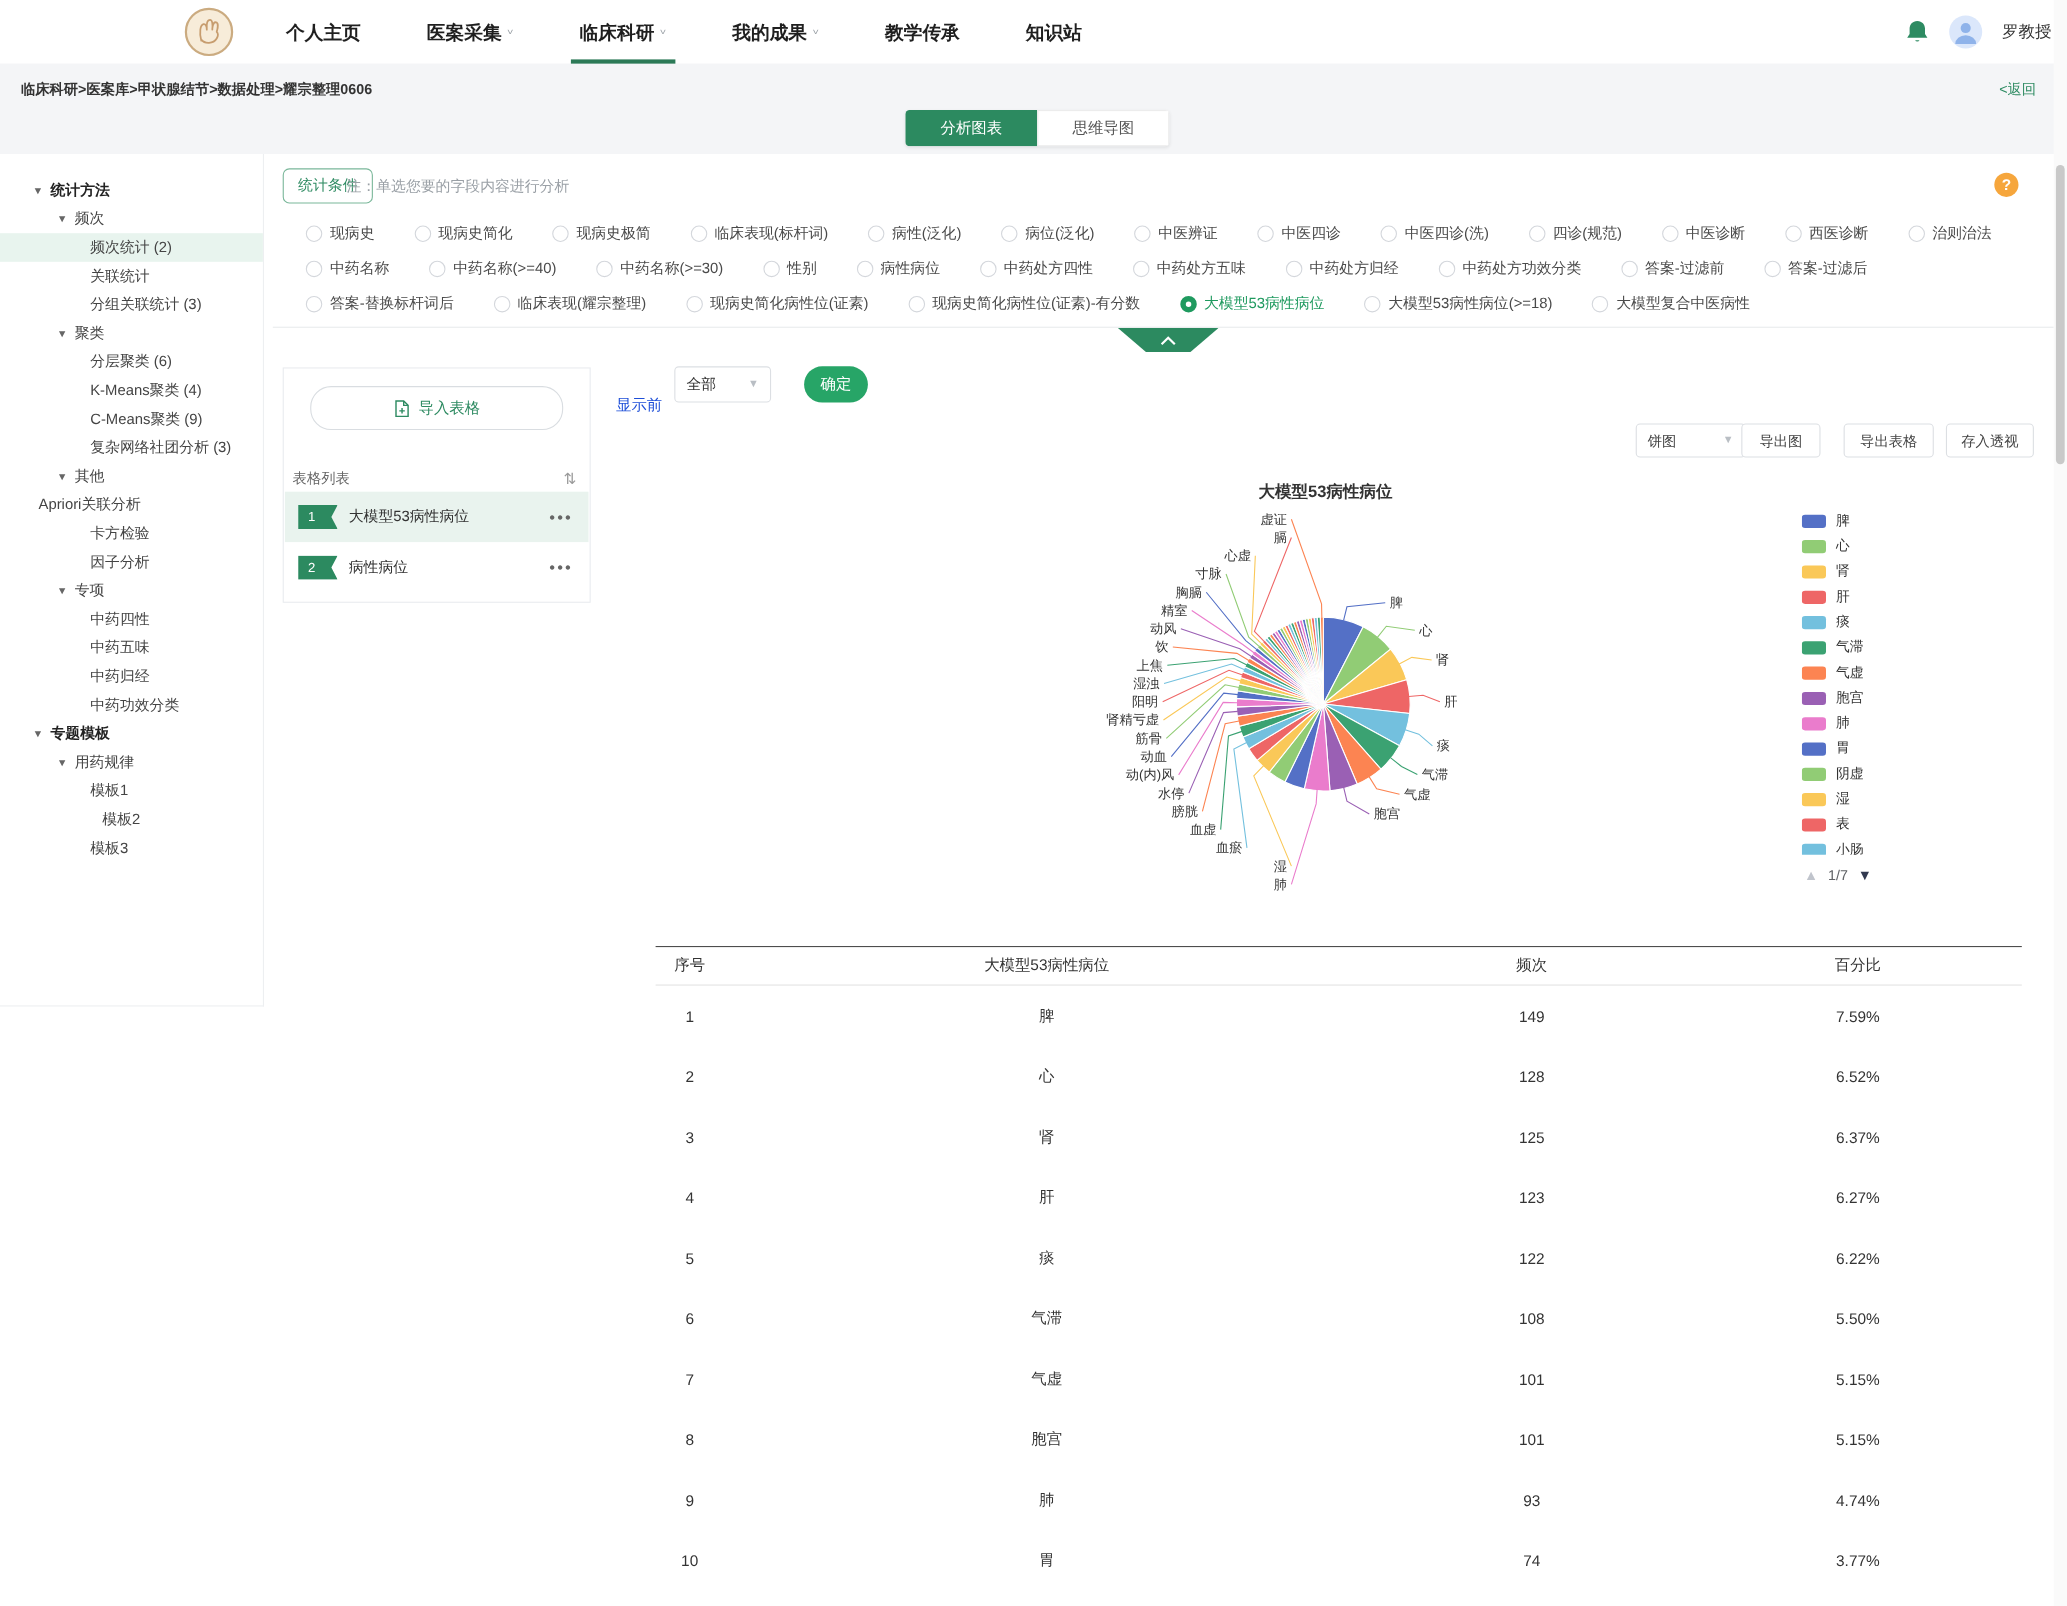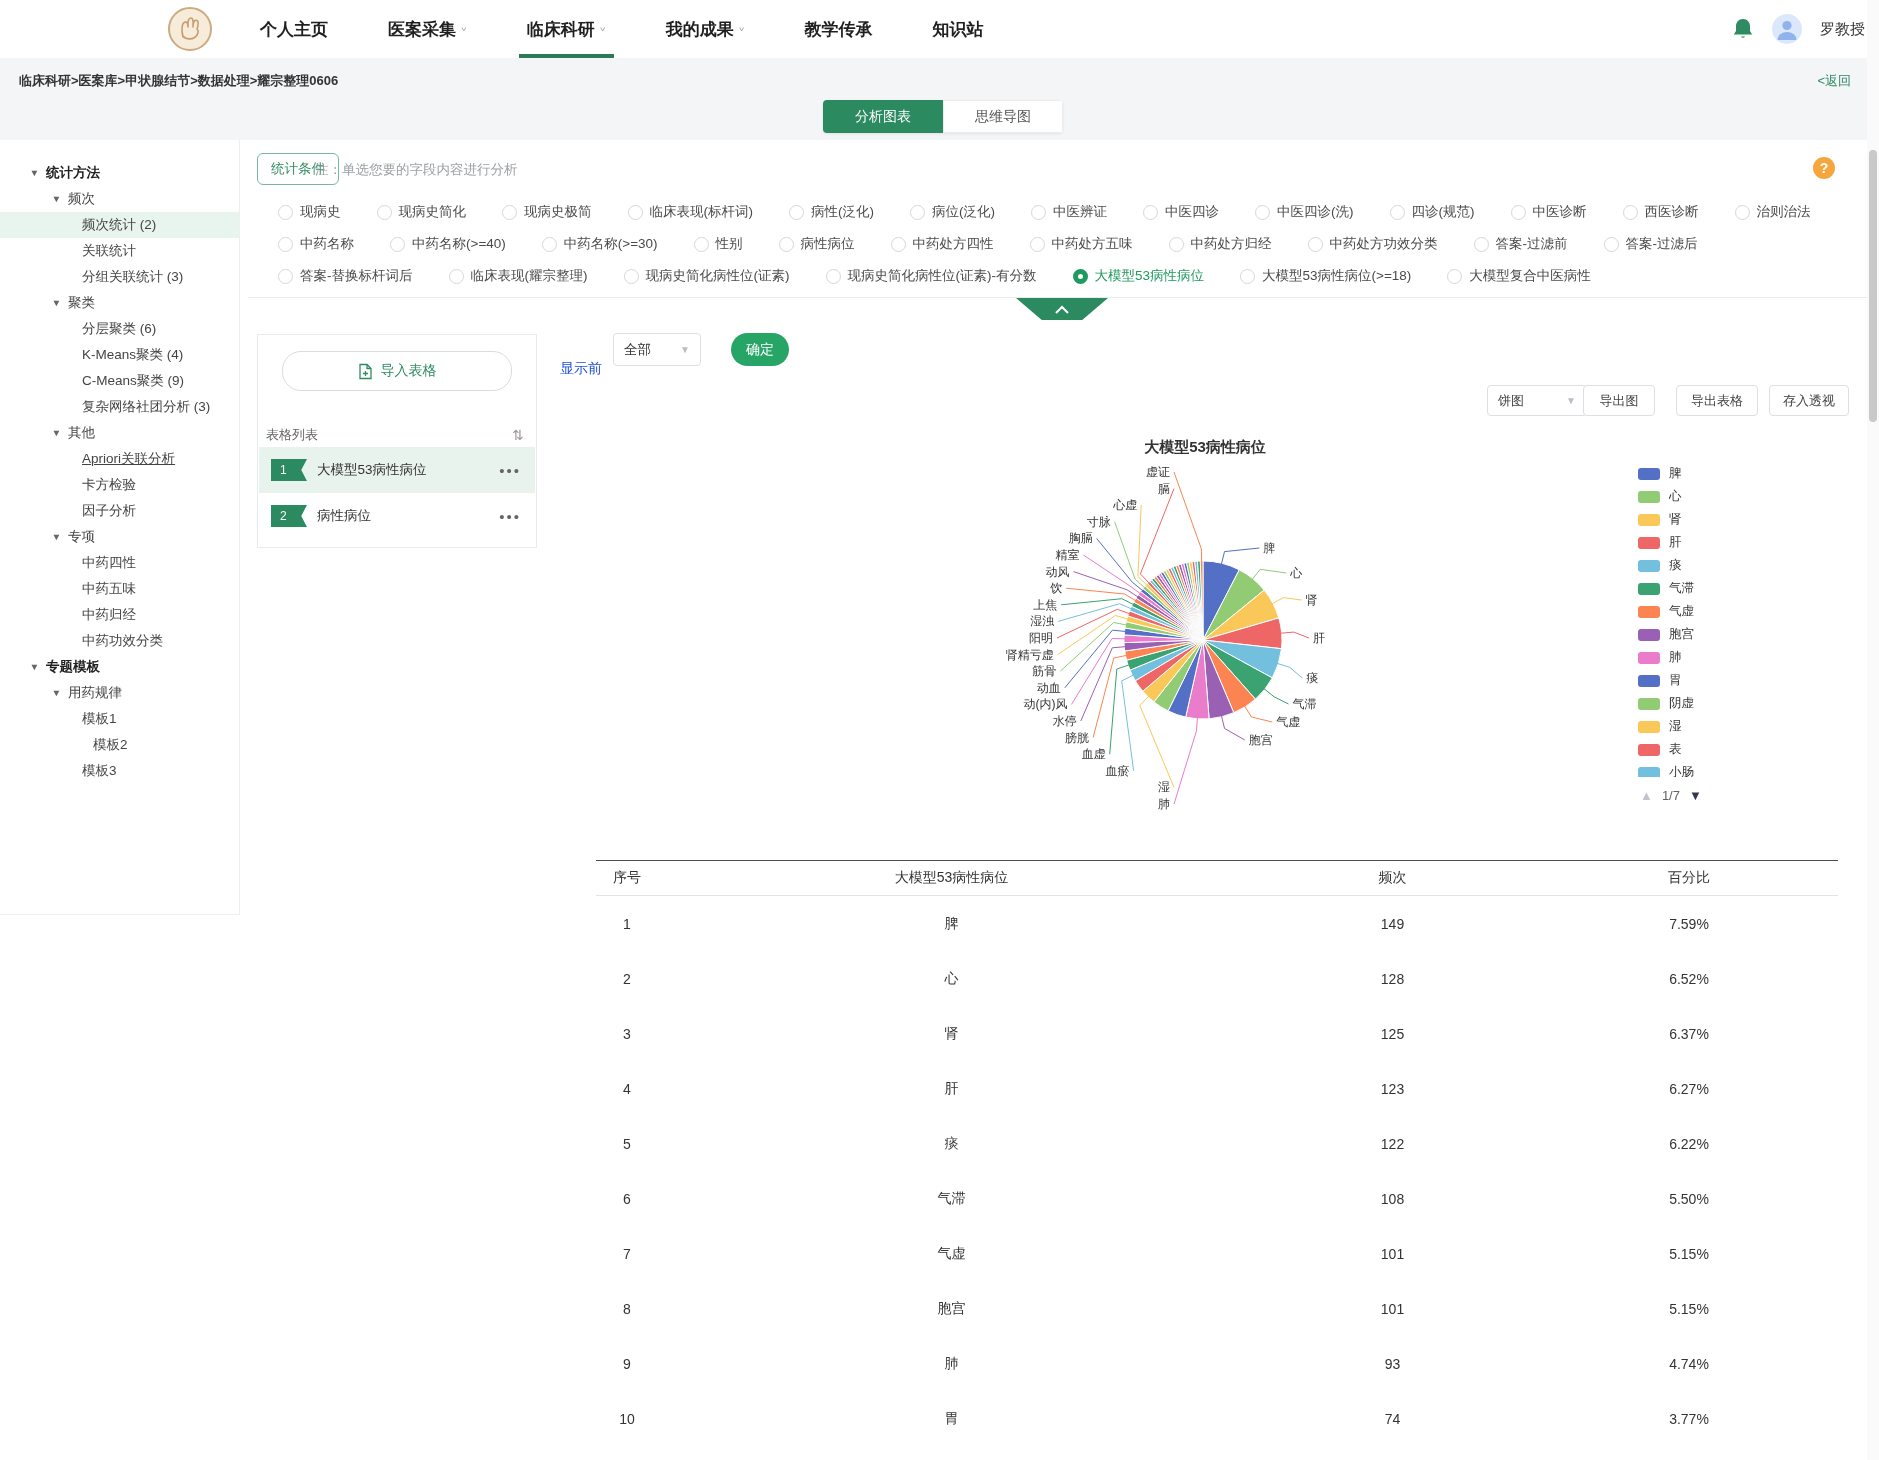--- a/index.html
+++ b/index.html
@@ -188,21 +188,21 @@
       <div class="tree-row" style="padding-left: 82px;">
         <span>C-Means聚类 (9)</span>
       </div>
       <div class="tree-row" style="padding-left: 82px;">
         <span>复杂网络社团分析 (3)</span>
       </div>
       <div class="tree-row" style="padding-left: 52px;">
         <span class="tree-arrow">▼</span>
         <span>其他</span>
       </div>
-      <div class="tree-row" style="padding-left: 82px; text-decoration: underline;">
+      <div class="tree-row" style="padding-left: 35px;">
         <span>Apriori关联分析</span>
       </div>
       <div class="tree-row" style="padding-left: 82px;">
         <span>卡方检验</span>
       </div>
       <div class="tree-row" style="padding-left: 82px;">
         <span>因子分析</span>
       </div>
       <div class="tree-row" style="padding-left: 52px;">
         <span class="tree-arrow">▼</span>

